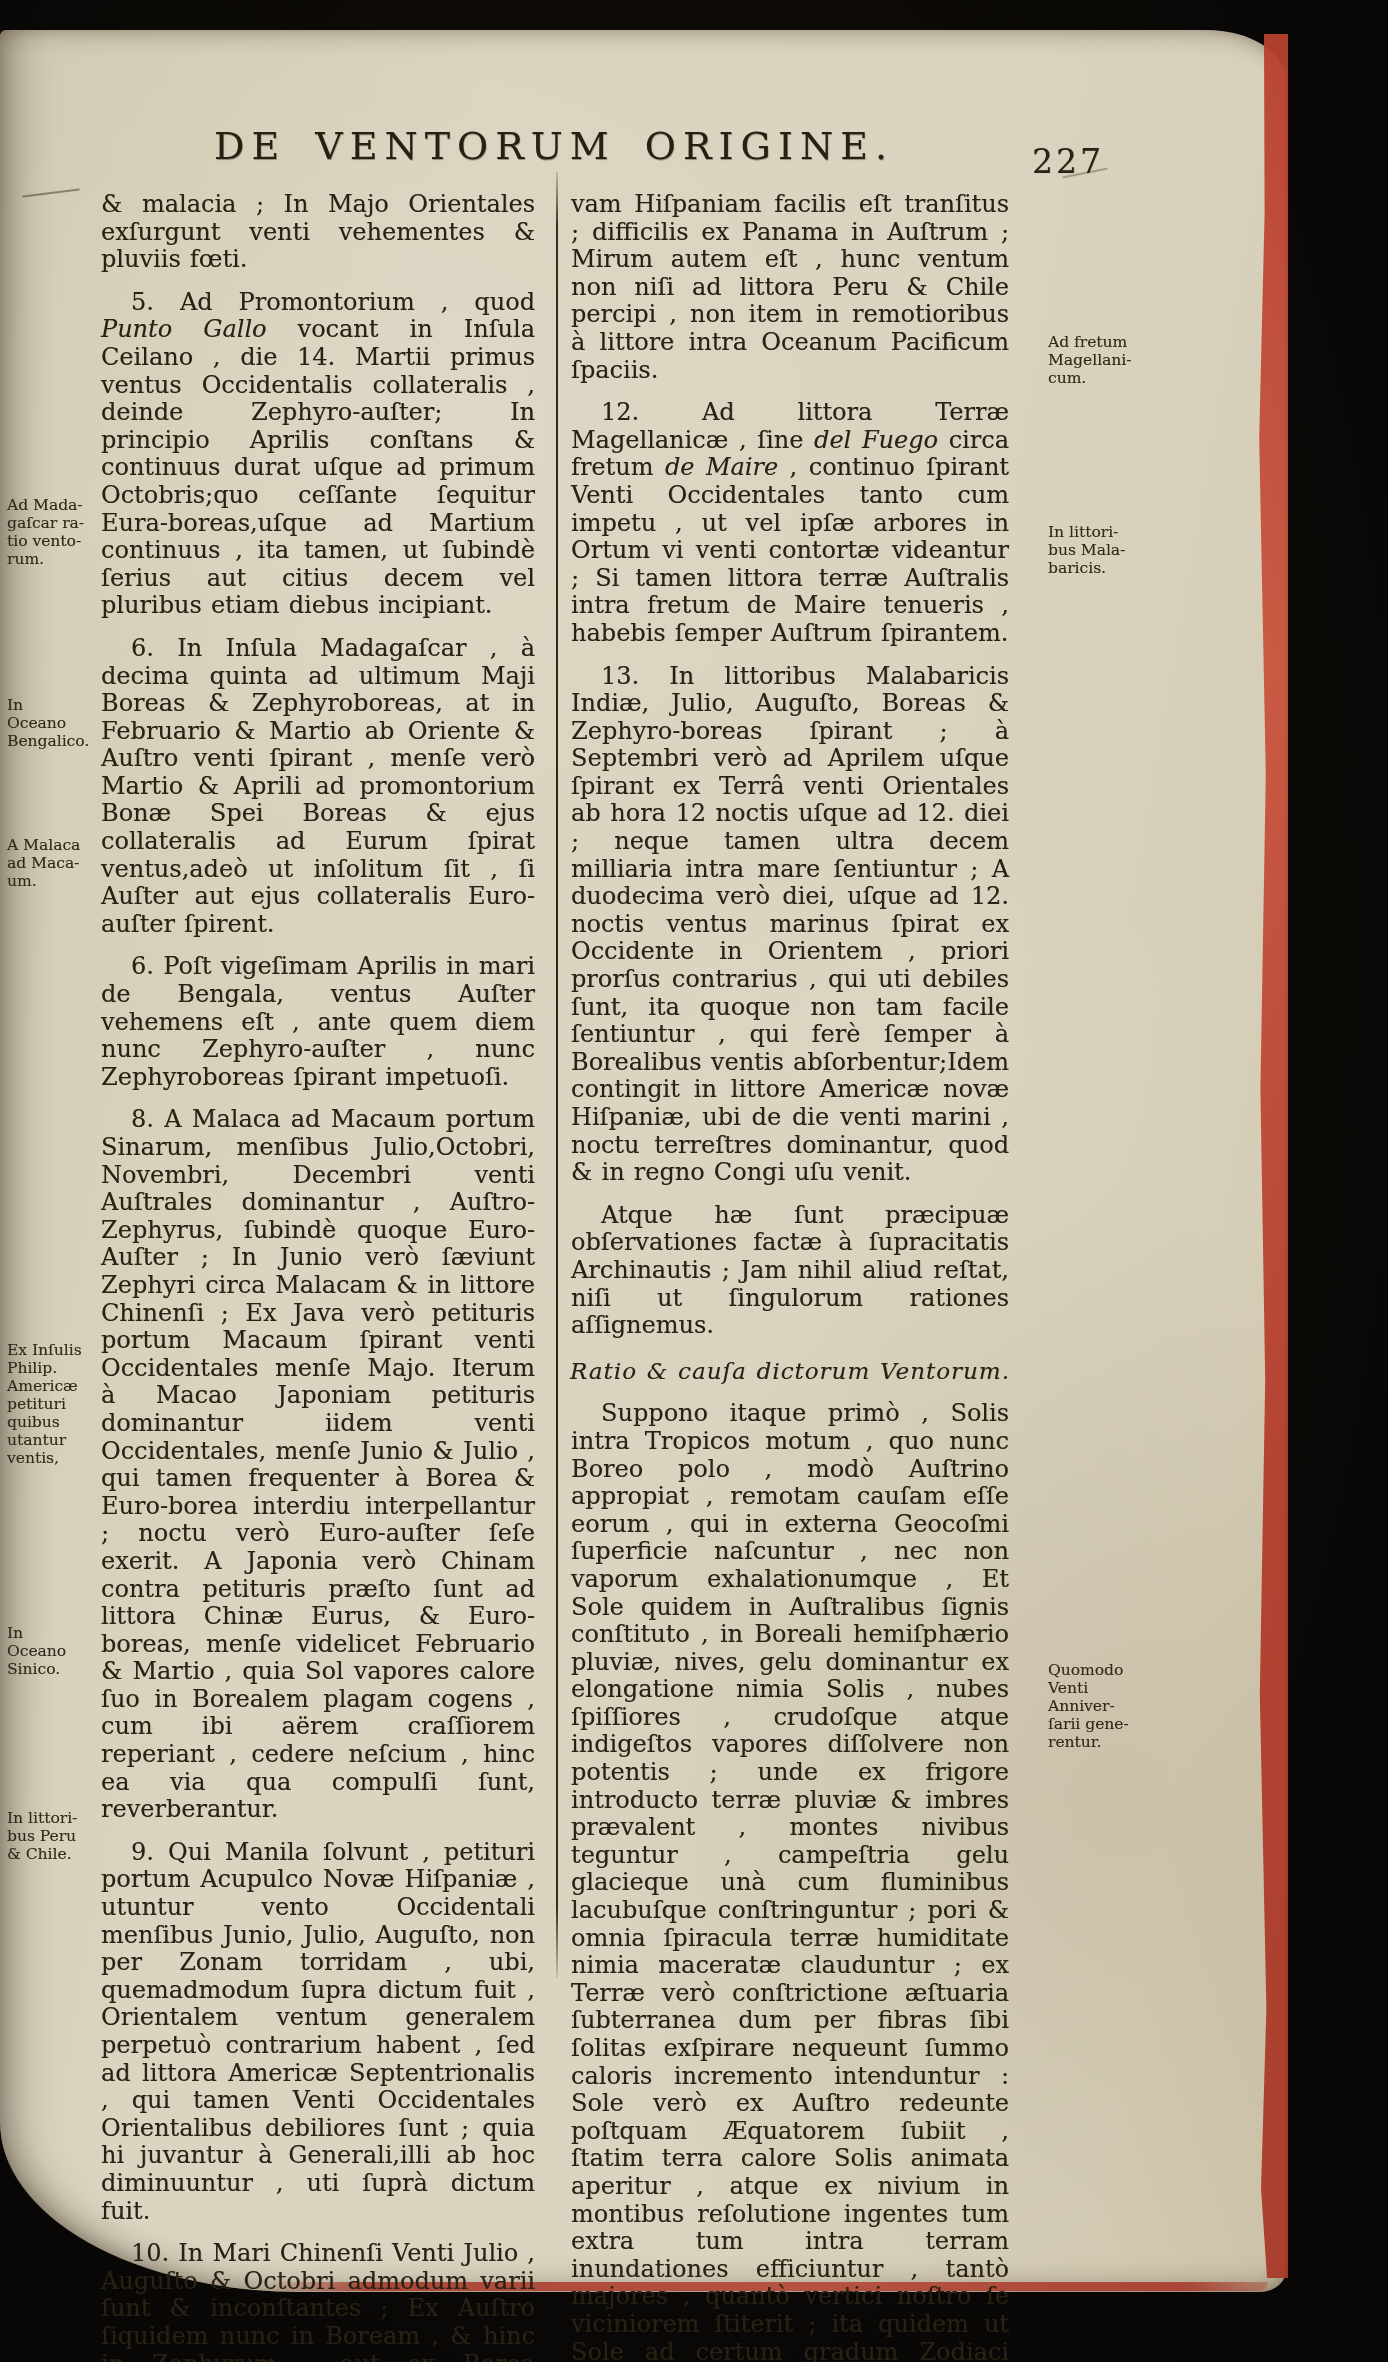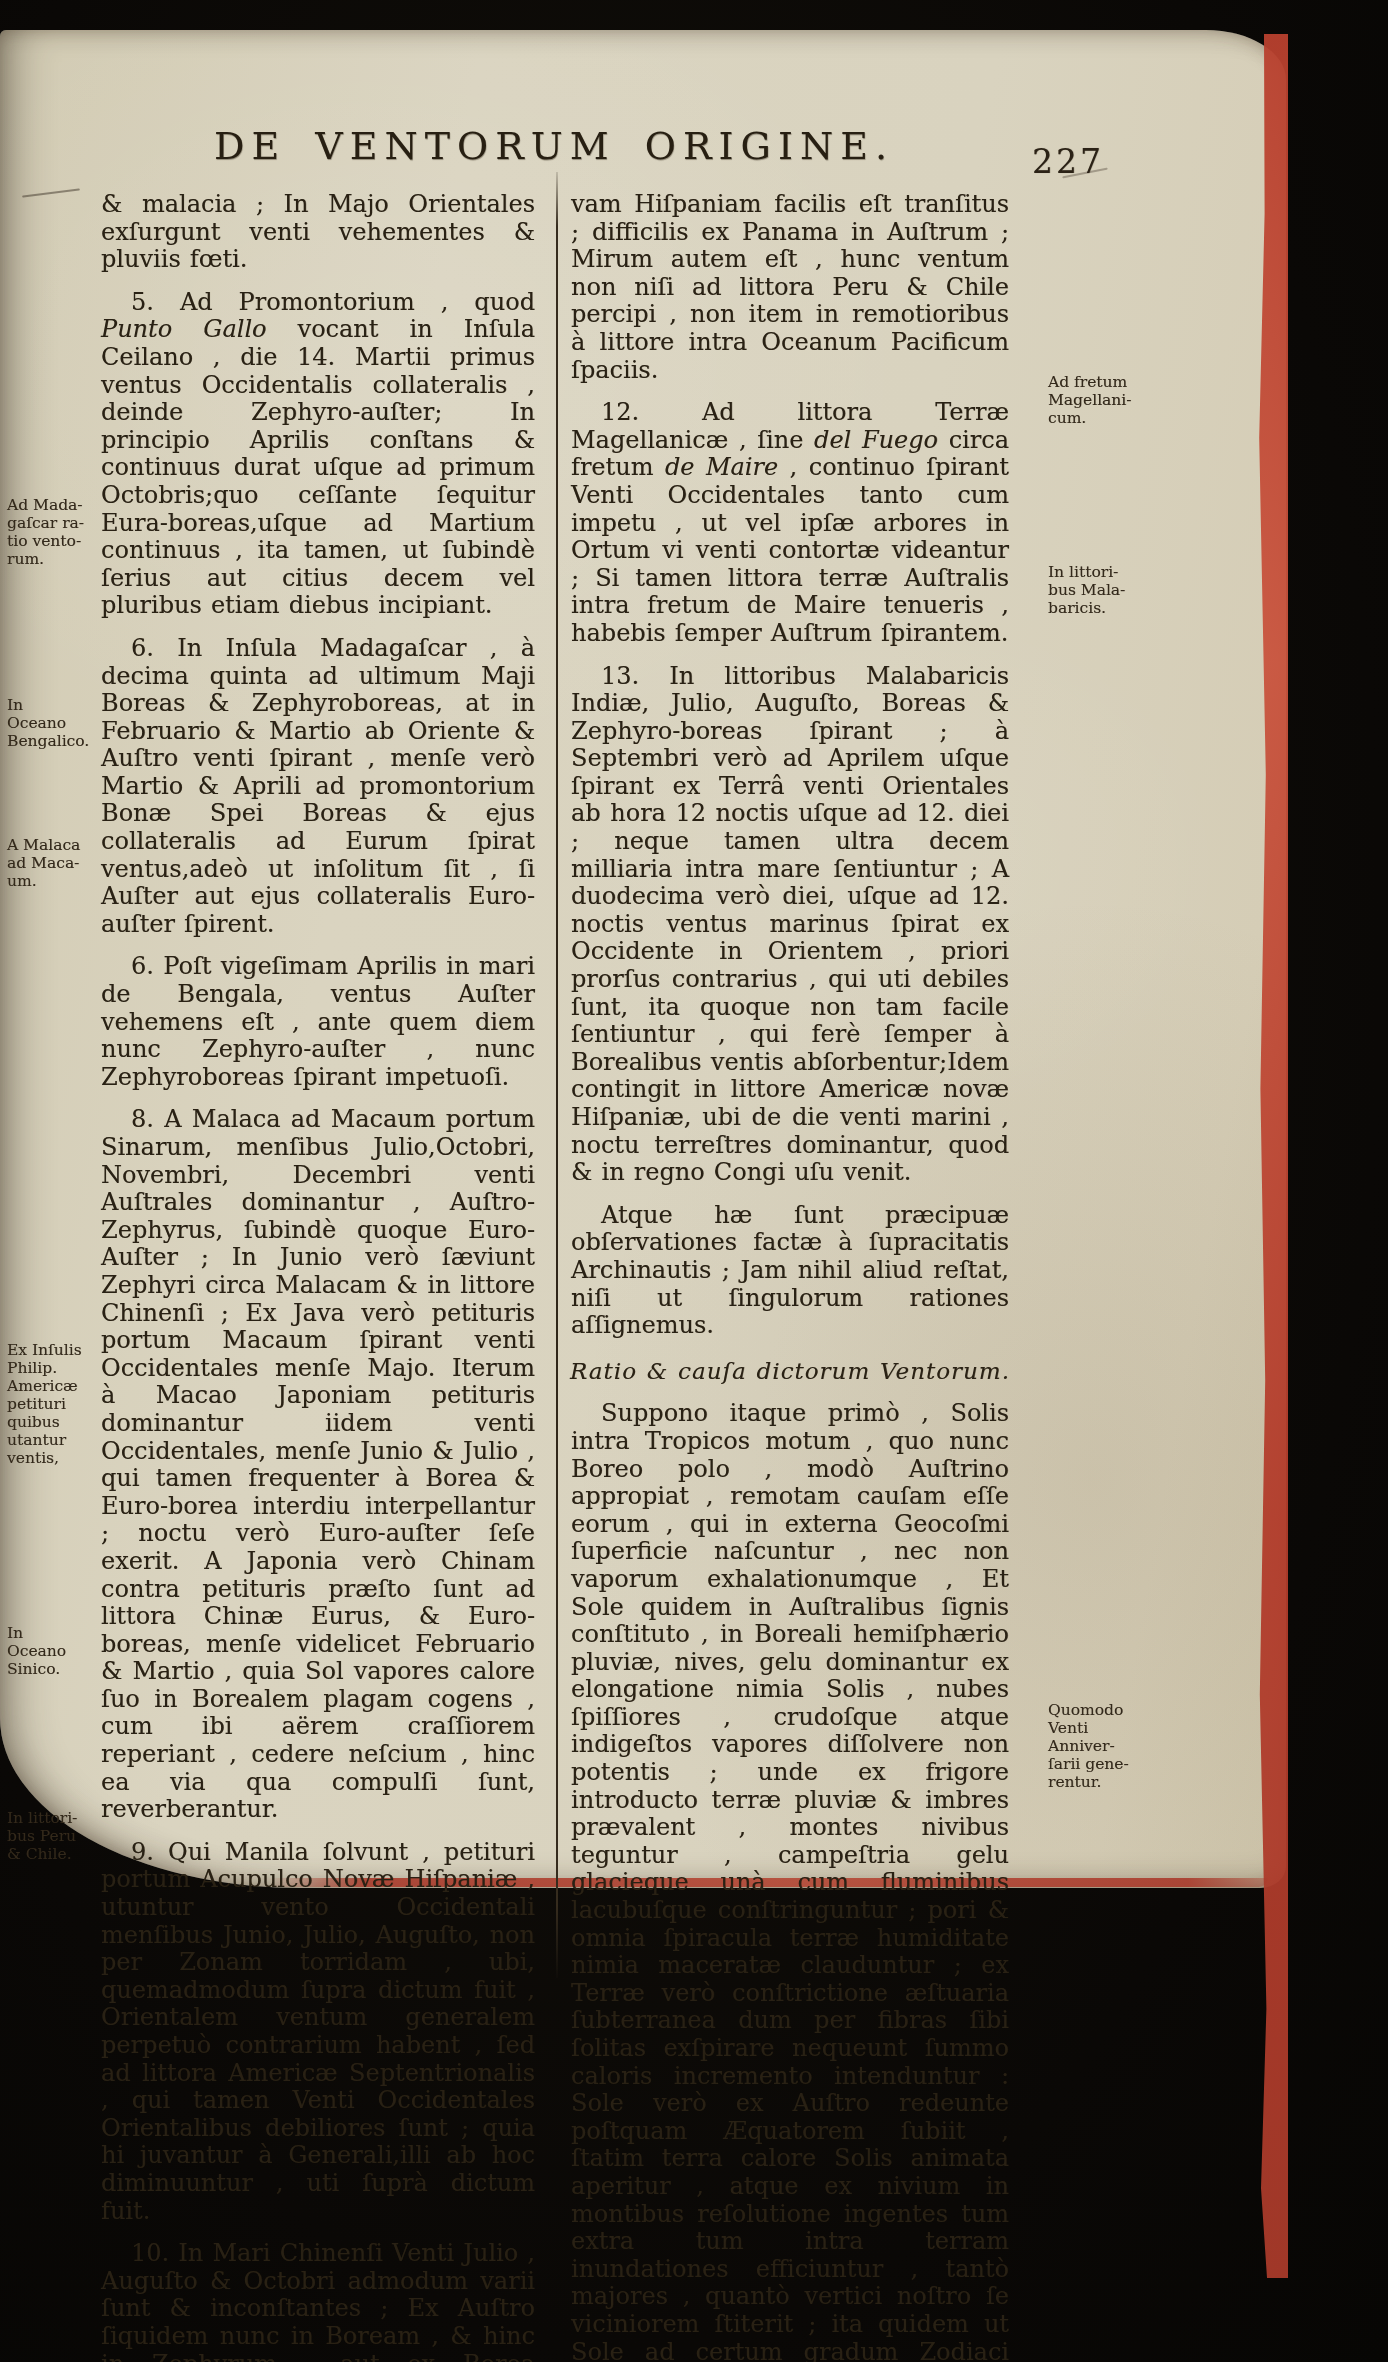--- a/index.html
+++ b/index.html
@@ -2,21 +2,21 @@
 <html><head>
 <meta charset="utf-8">
 <style>
   html,body{margin:0;padding:0;background:#060504;}
   .stage{
     position:relative;width:1388px;height:2362px;overflow:hidden;
     background:radial-gradient(ellipse at 45% 40%, #13100a 0%, #0a0806 70%, #070604 100%);
     font-family:"DejaVu Serif","Liberation Serif",serif;
   }
   .paper{
-    position:absolute;left:0;top:30px;width:1286px;height:1858px;
+    position:absolute;left:0;top:30px;width:1286px;height:2262px;
     background:
       radial-gradient(ellipse 900px 700px at 30% 18%, rgba(255,255,255,0.10), transparent 60%),
       radial-gradient(ellipse 800px 900px at 85% 78%, rgba(120,100,70,0.12), transparent 65%),
       radial-gradient(ellipse 500px 400px at 70% 45%, rgba(255,255,255,0.06), transparent 70%),
       linear-gradient(100deg, #d2cbb3 0%, #dad4c0 30%, #d9d3bf 62%, #d5cdb6 88%, #cdc4aa 100%);
     border-radius:6px 80px 26px 300px / 6px 50px 22px 170px;
     box-shadow:
       inset 30px 0 44px -20px rgba(40,32,20,0.45),
       inset -8px 0 20px -8px rgba(100,65,45,0.28),
       inset 0 -16px 34px -18px rgba(70,50,30,0.45),
@@ -55,21 +55,21 @@
   .block{margin:15px;}
   .block.para{text-indent:30px;}
   .block.cont{text-indent:0;}
   .block.heading{text-align:center;font-size:23px;margin:18px 0 14px;text-indent:0;letter-spacing:1px;}
   .block.catchword{text-align:center;padding-right:14px;text-indent:0;}
   .mnote{
     position:absolute;font-size:15.5px;line-height:18px;color:#33291b;
     text-shadow:0.3px 0.3px 0.4px rgba(45,35,20,0.35);
   }
   .mnote.side-left{left:7px;width:80px;}
-  .mnote.side-right{left:1048px;width:120px;margin-top:40px;}
+  .mnote.side-right{left:1048px;width:120px;}
   .mark{position:absolute;background:rgba(75,66,52,0.55);height:2px;border-radius:2px;}
   .mark.m1{left:22px;top:162px;width:58px;transform:rotate(-7deg);}
   .mark.m2{left:1062px;top:142px;width:46px;transform:rotate(-11deg);opacity:.7;}
 </style>
 </head>
 <body>
 
 <div class="stage">
   <div class="paper">
     <div class="fore-edge"></div>

